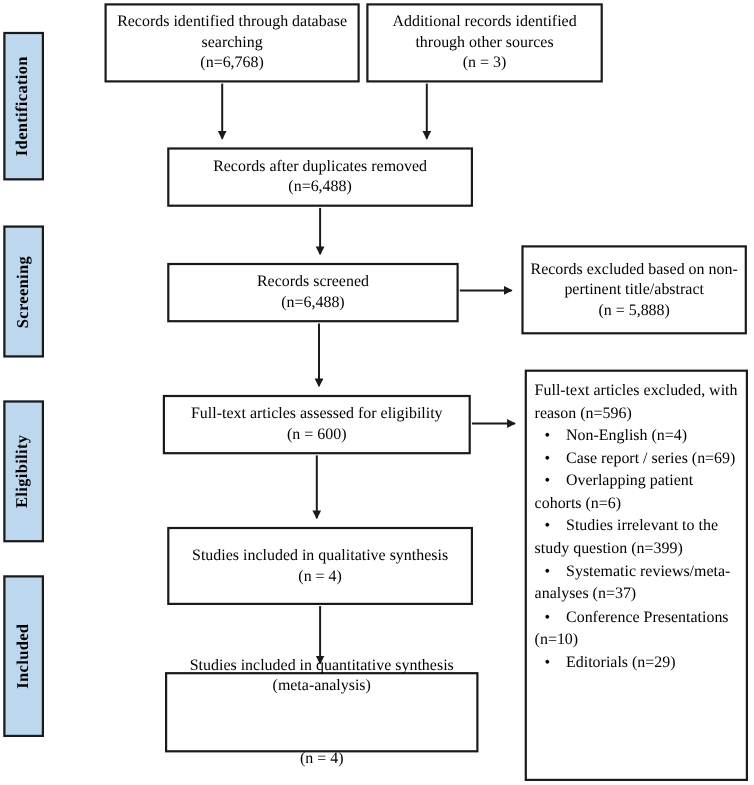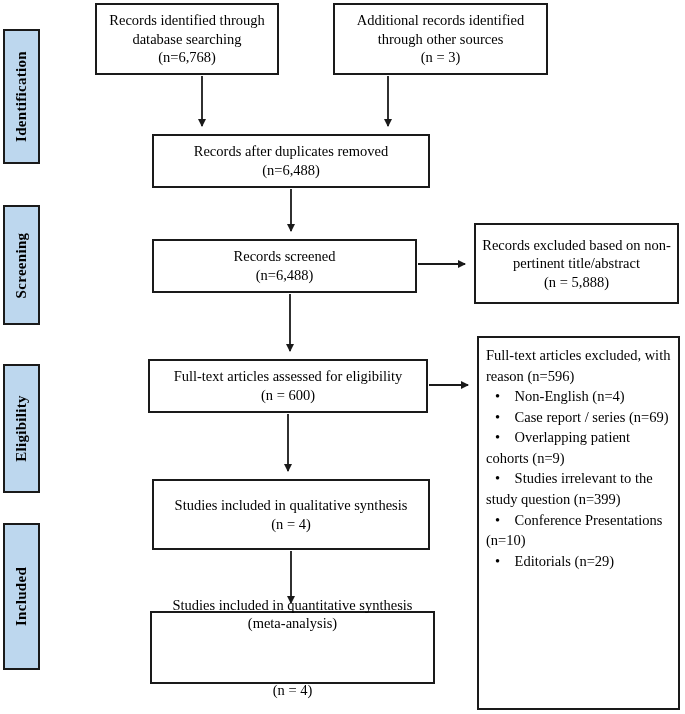--- a/index.html
+++ b/index.html
@@ -25,21 +25,21 @@
     position:absolute;background:#ffffff;border:2px solid #1a1a1a;box-sizing:border-box;
     text-align:left;font-size:14.5px;line-height:1.42;padding:7px 7px 4px 7px;
   }
   .excl .reason::before{content:"\2022\00a0\00a0\00a0\00a0";margin-left:9px;}
   
   #stage-identification{left:3px;top:29px;width:37px;height:135px;}
   #stage-screening{left:3px;top:205px;width:37px;height:120px;}
   #stage-eligibility{left:3px;top:364px;width:37px;height:129px;}
   #stage-included{left:3px;top:523px;width:37px;height:147px;}
   
-  #box-db-search{left:95px;top:3px;width:184px;height:72px;align-items:center;}
+  #box-db-search{left:95px;top:3px;width:232px;height:72px;align-items:center;}
   #box-other-sources{left:333px;top:3px;width:215px;height:72px;}
   #box-dedup{left:152px;top:134px;width:278px;height:54px;}
   #box-screened{left:152px;top:239px;width:265px;height:54px;}
   #box-title-abstract-excluded{left:474px;top:223px;width:205px;height:81px;}
   #box-fulltext-assessed{left:148px;top:359px;width:280px;height:54px;}
   #box-fulltext-excluded{left:477px;top:336px;width:203px;height:374px;}
   #box-qualitative{left:152px;top:479px;width:278px;height:71px;}
   #box-quantitative{left:150px;top:611px;width:285px;height:73px;gap:48px;}
 </style>
 </head>
@@ -103,22 +103,23 @@
 
   <div class="fbox" id="box-fulltext-assessed">
     <span class="nowrap">Full-text articles assessed for eligibility</span>
     <span>(n = 600)</span>
   </div>
 
   <div class="excl" id="box-fulltext-excluded">
     <div>Full-text articles excluded, with reason (n=596)</div>
     <div class="reason">Non-English (n=4)</div>
     <div class="reason">Case report / series (n=69)</div>
-    <div class="reason">Overlapping patient cohorts (n=9)</div>
+    <div class="reason">Overlapping patient cohorts (n=6)</div>
     <div class="reason">Studies irrelevant to the study question (n=399)</div>
+    <div class="reason">Systematic reviews/meta-analyses (n=37)</div>
     <div class="reason">Conference Presentations (n=10)</div>
     <div class="reason">Editorials (n=29)</div>
   </div>
 
   <div class="fbox" id="box-qualitative">
     <span>Studies included in qualitative synthesis</span>
     <span>(n = 4)</span>
   </div>
 
   <div class="fbox" id="box-quantitative">

